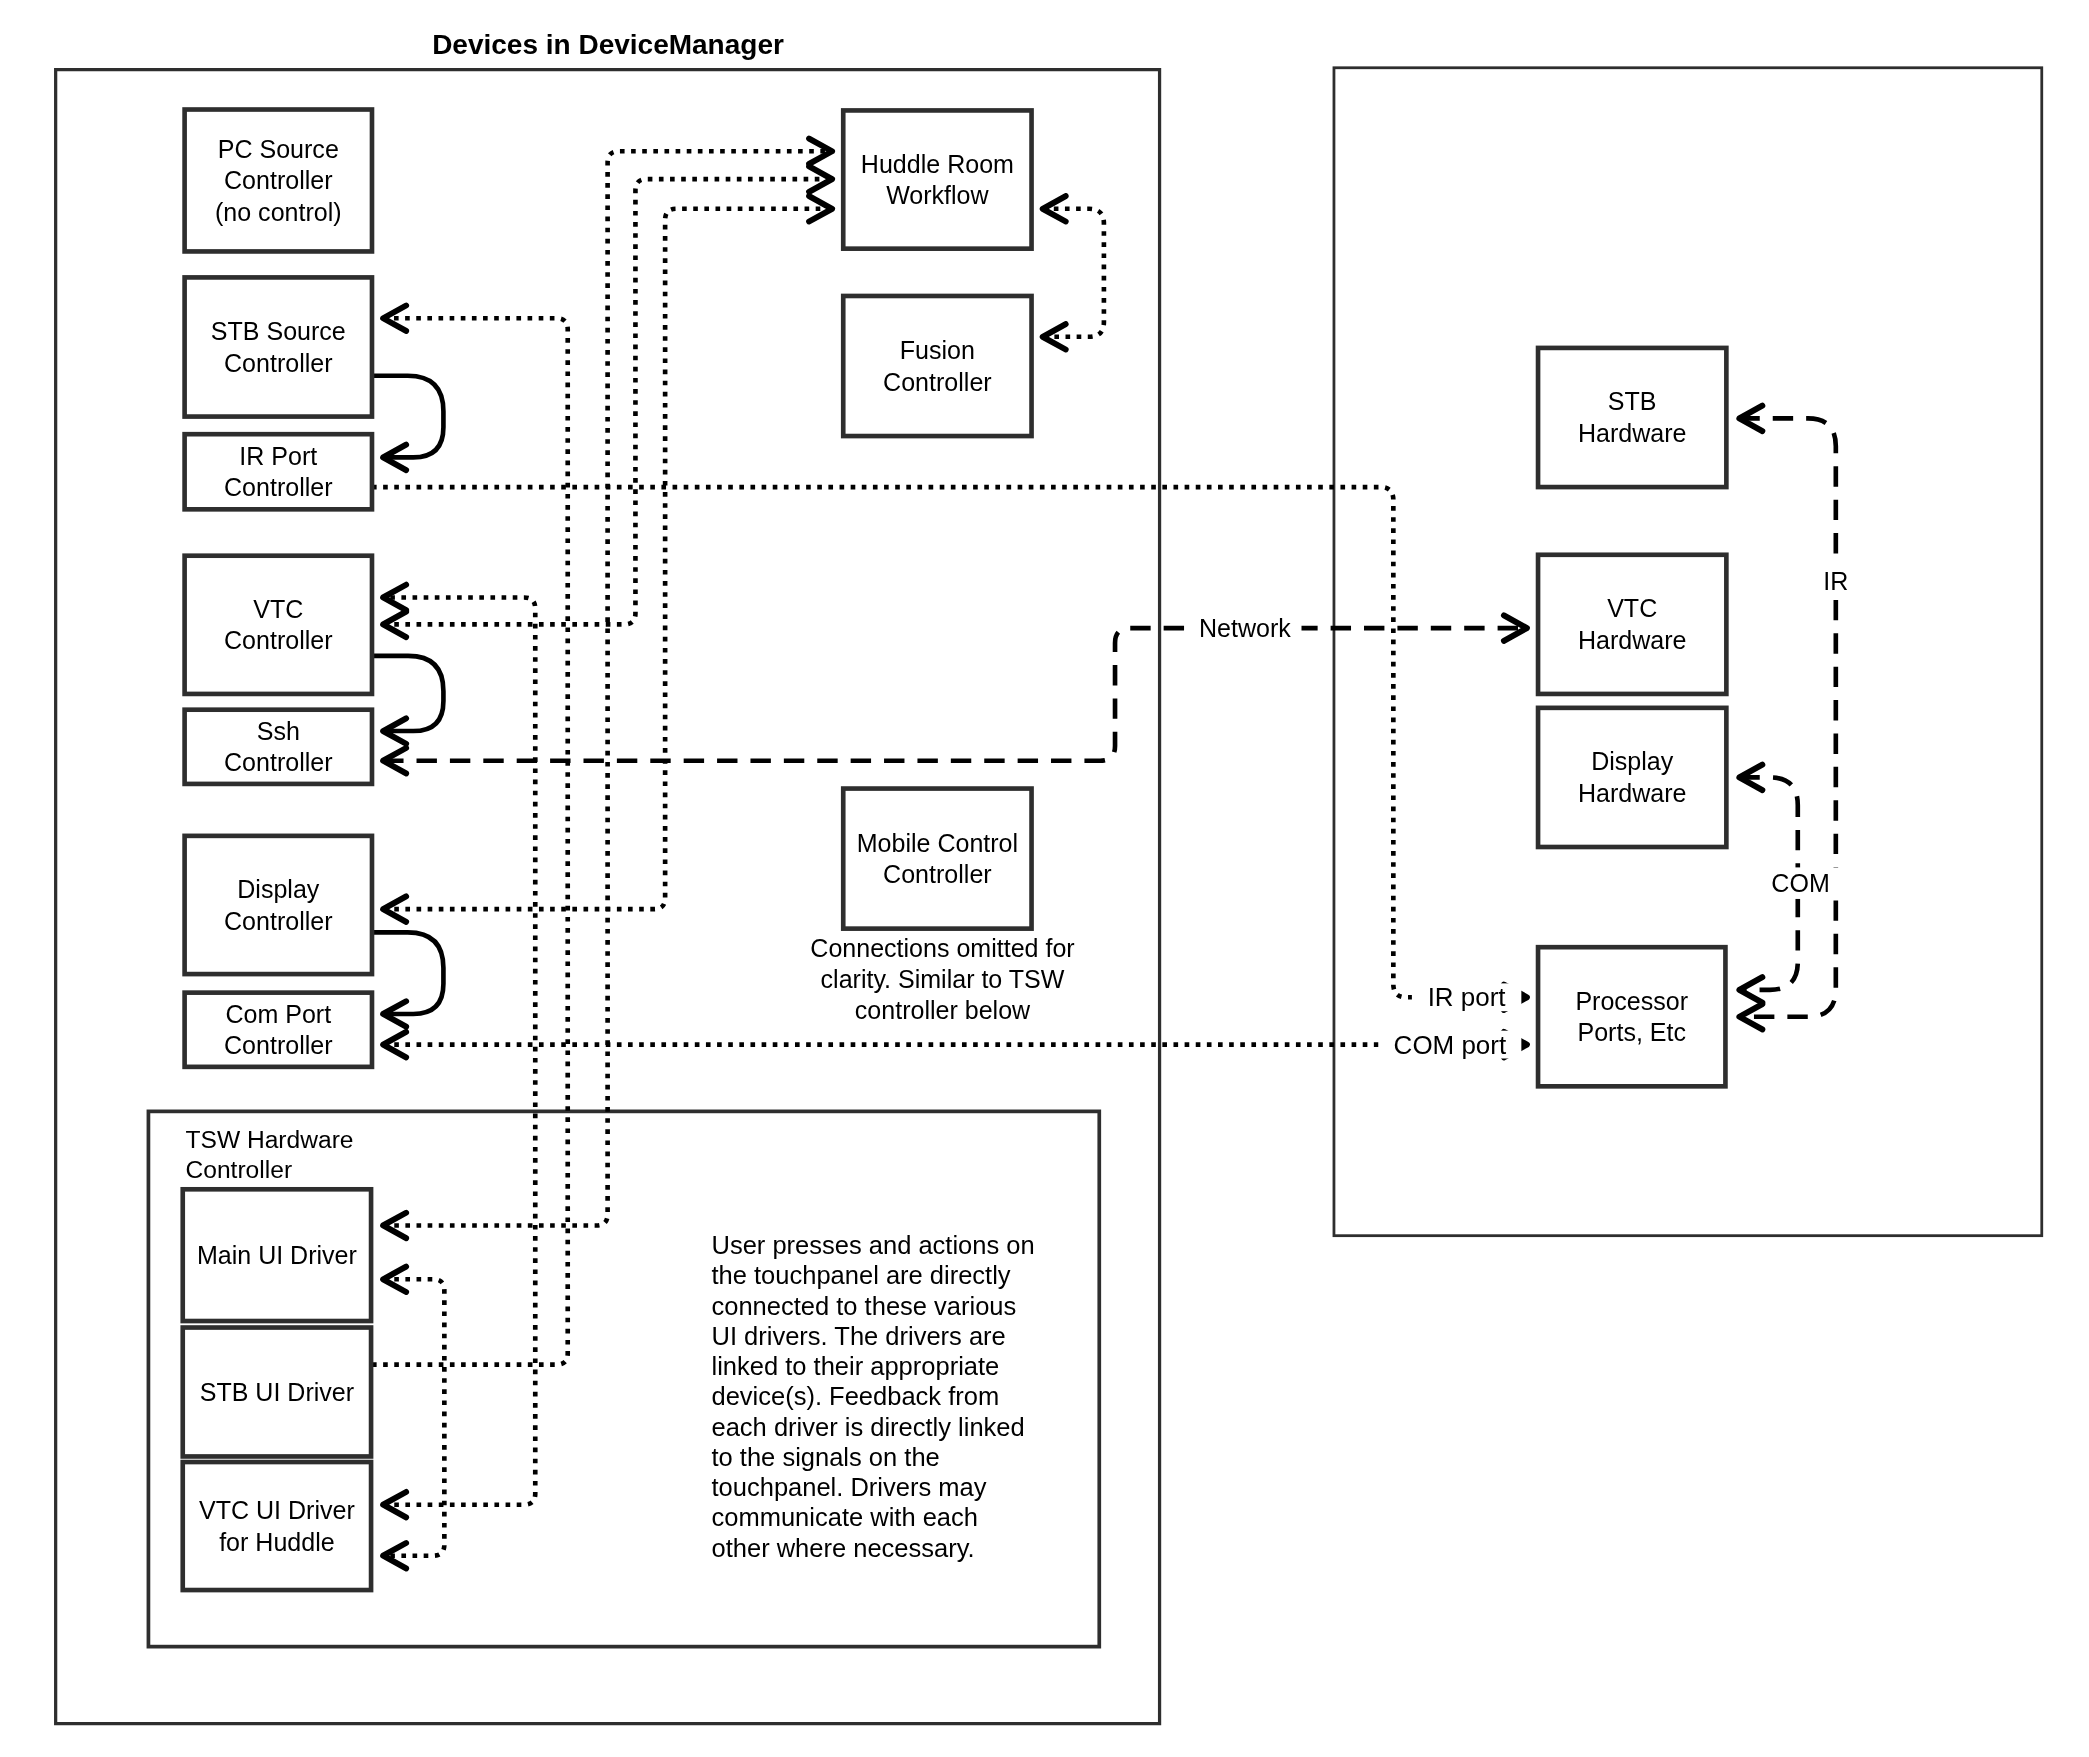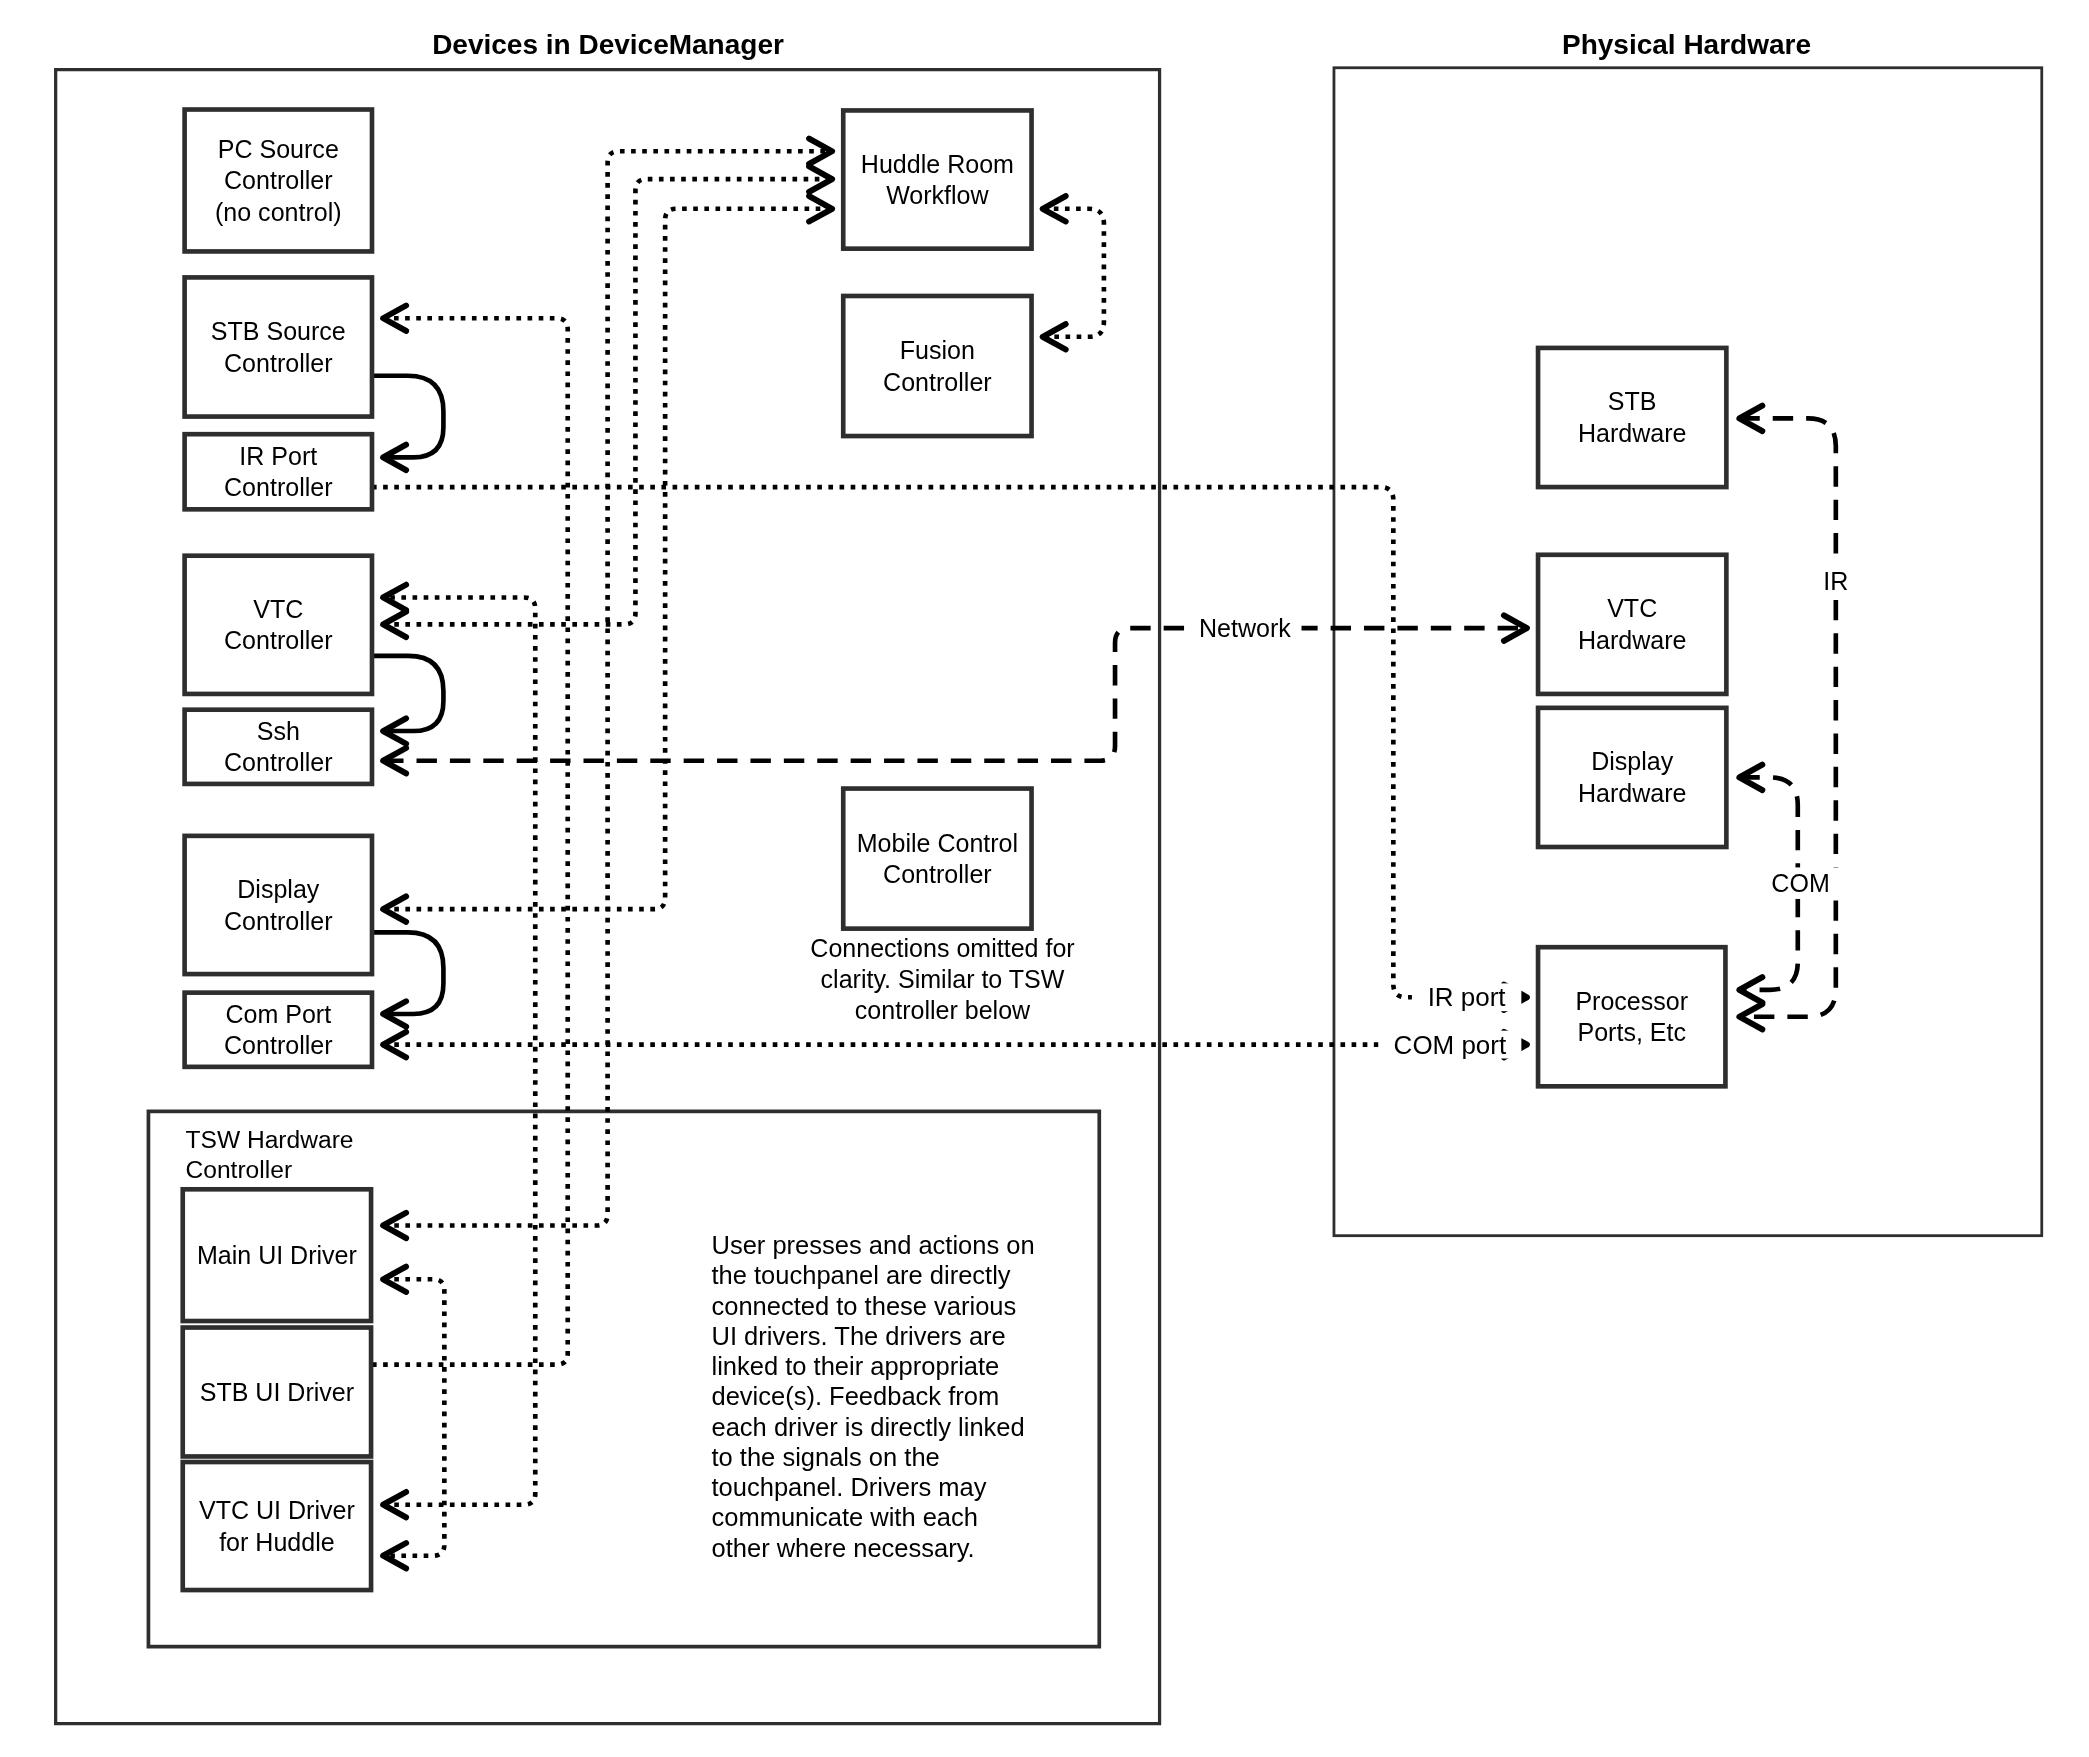--- a/index.html
+++ b/index.html
@@ -9,21 +9,20 @@
                 color:#000;text-align:center;margin-top:12px;}
   #title-left{left:237px;width:742px;}
   #title-right{left:1408px;width:557px;}
   svg{position:absolute;left:0;top:0;}
 </style>
 </head>
 <body>
 
 <div class="stage">
   <div id="title-left" class="region-title">Devices in DeviceManager</div>
-  <div id="title-right" class="region-title">Physical Hardware</div>
   <svg id="diagram-svg" width="2090" height="1758" viewBox="0 0 2253 1895" xmlns="http://www.w3.org/2000/svg">
       <defs>
         <marker id="ah" viewBox="0 0 12 12" refX="10.5" refY="6" markerWidth="7" markerHeight="7" orient="auto-start-reverse" fill="none">
           <path d="M2,1.3 L10.5,6 L2,10.7" stroke="#000000" stroke-width="2.2" stroke-linecap="round" stroke-linejoin="round" fill="none"></path>
         </marker>
       </defs>
       <rect x="60" y="75" width="1190" height="1783" fill="none" stroke="#2e2e2e" stroke-width="3.5"></rect>
       <rect x="1438" y="73" width="763" height="1259" fill="none" stroke="#2e2e2e" stroke-width="3"></rect>
       <rect x="160" y="1198" width="1025" height="577" fill="none" stroke="#2e2e2e" stroke-width="4"></rect>
       <path d="M401,1471 L600,1471 Q612,1471 612,1459 L612,355 Q612,343 600,343 L413,343" fill="none" stroke="#000000" stroke-width="5" stroke-dasharray="5 7" marker-end="url(#ah)"></path>

